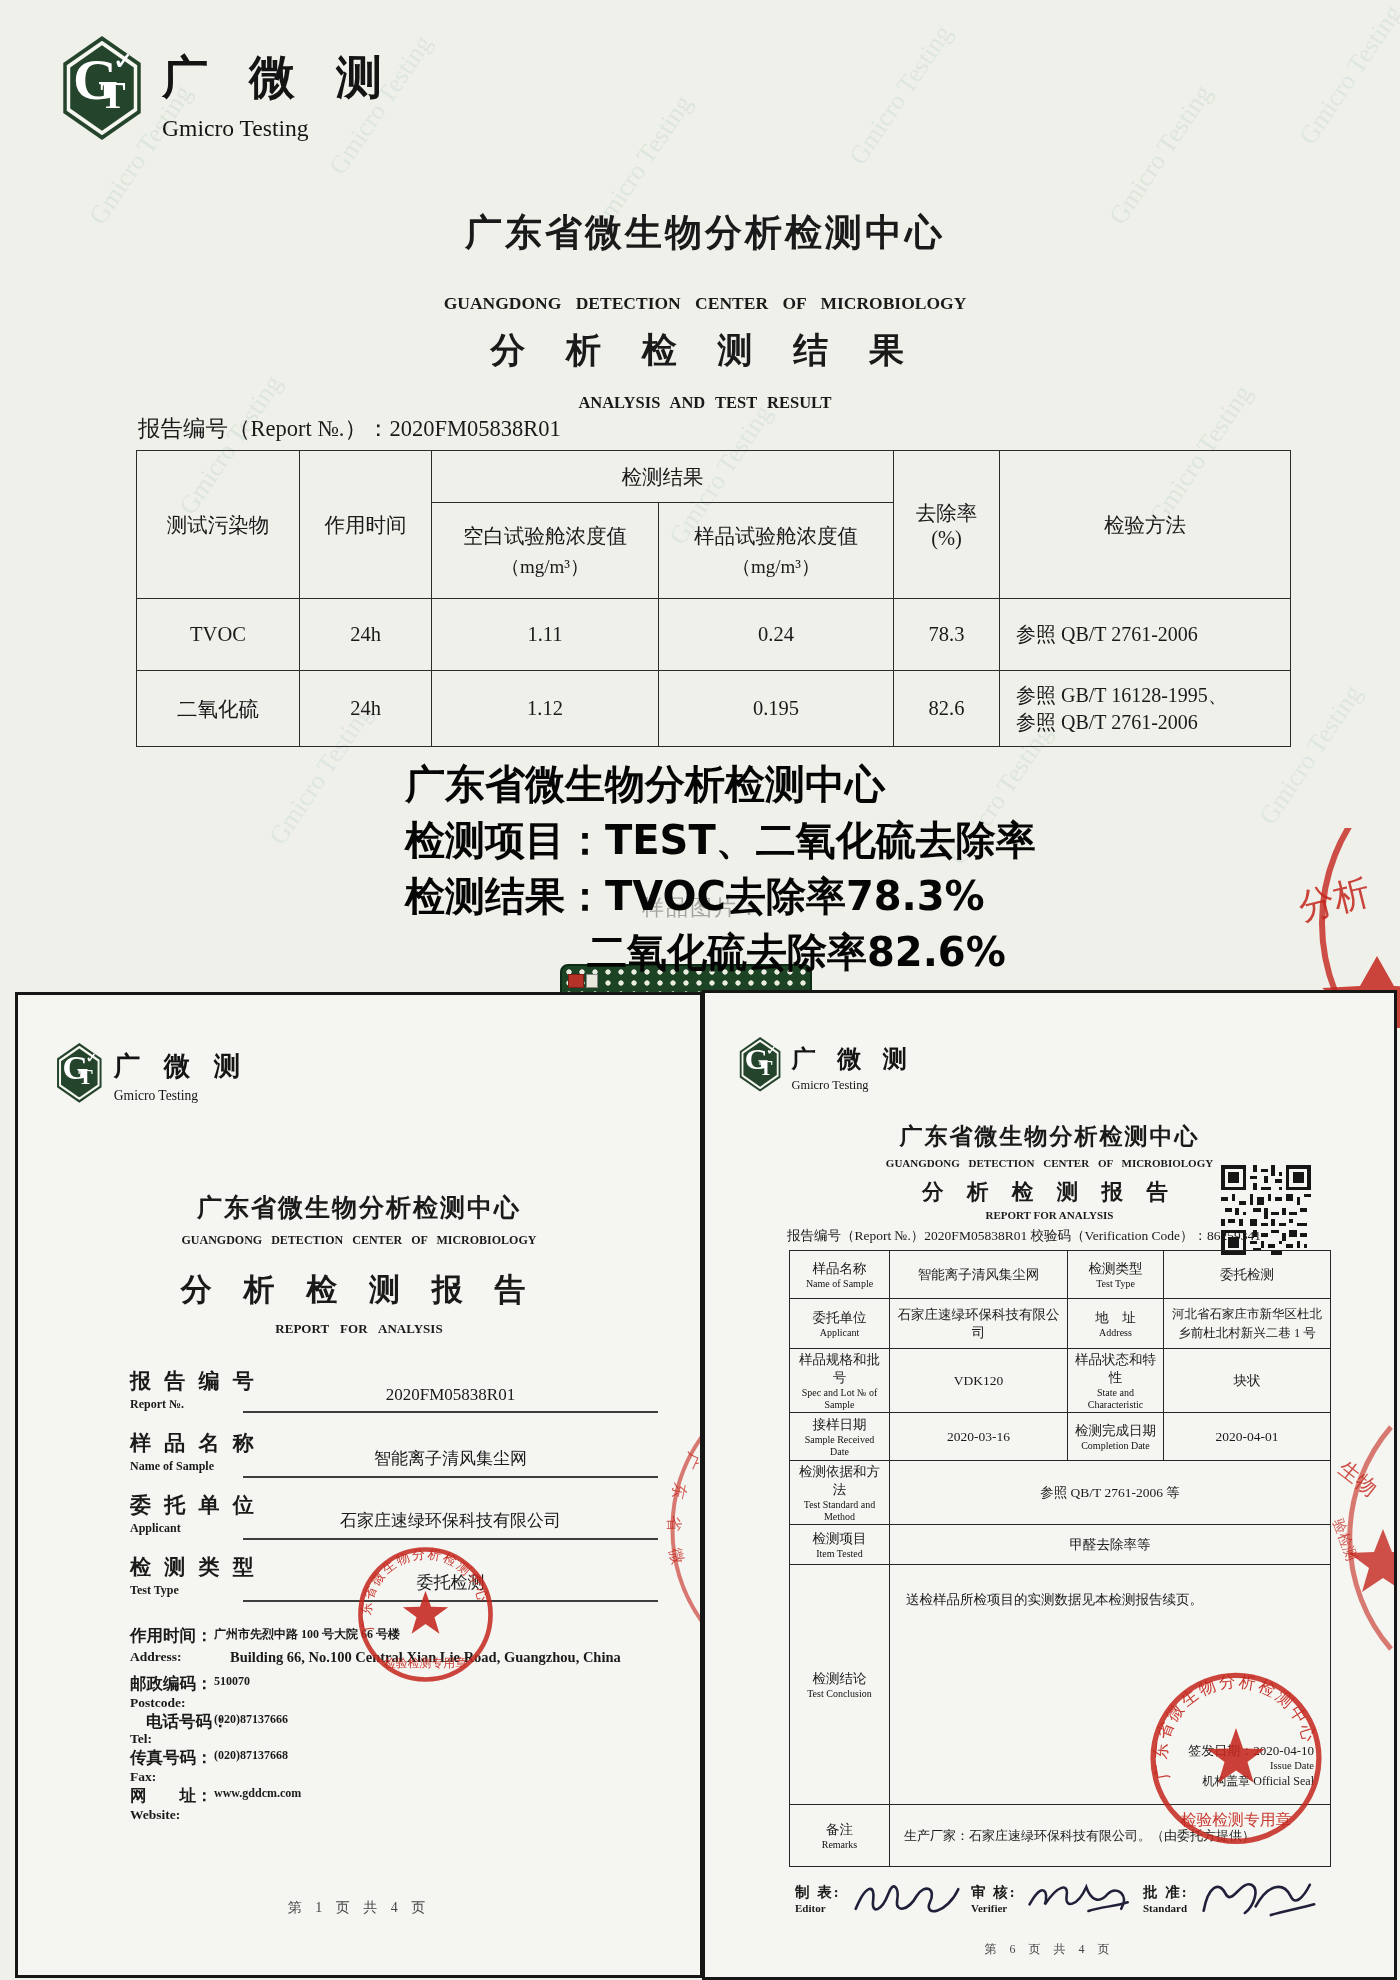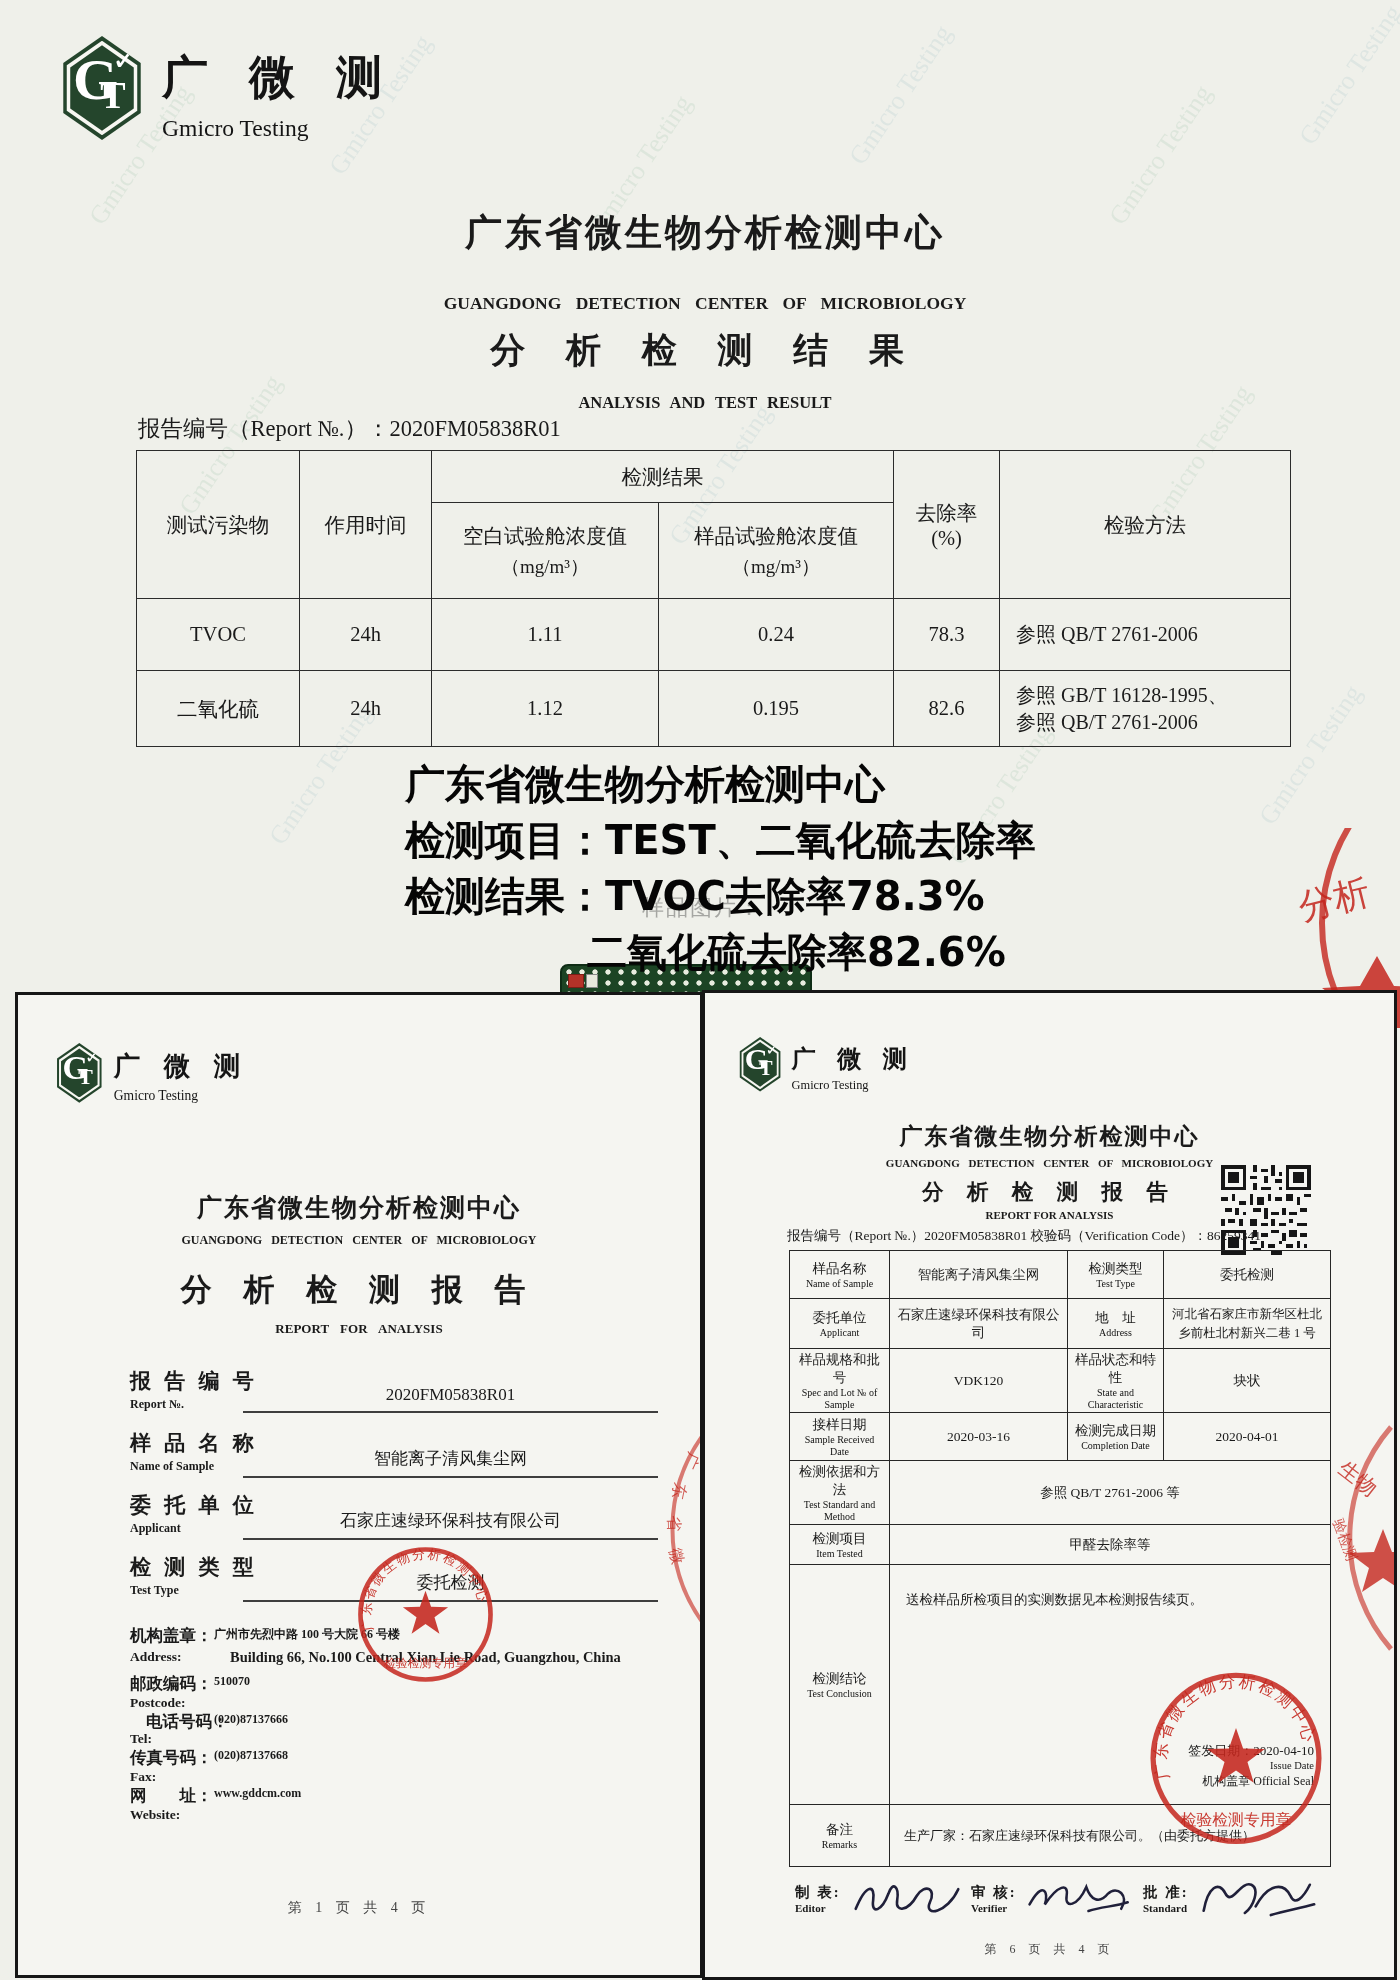--- a/index.html
+++ b/index.html
@@ -224,21 +224,21 @@
       <div class="fld-en">Applicant</div>
     </div>
     <div class="fld-val" style="top:514px;">石家庄速绿环保科技有限公司</div>
 
     <div class="abs" style="left:112px;top:558px;">
       <div class="fld-cn">检 测 类 型</div>
       <div class="fld-en">Test Type</div>
     </div>
     <div class="fld-val" style="top:576px;">委托检测</div>
 
-    <div class="abs c-cn" style="left:112px;top:630px;">机构盖章：</div>
+    <div class="abs c-cn" style="left:112px;top:630px;">作用时间：</div>
     <div class="abs c-val" style="left:196px;top:631px;">广州市先烈中路 100 号大院 66 号楼</div>
     <div class="abs c-en" style="left:112px;top:654px;">Address:</div>
     <div class="abs c-val-n" style="left:196px;top:654px;margin-left:16px;">Building 66, No.100 Central Xian Lie Road, Guangzhou, China</div>
 
     <div class="abs c-cn" style="left:112px;top:678px;">邮政编码：</div>
     <div class="abs c-val" style="left:196px;top:679px;">510070</div>
     <div class="abs c-en" style="left:112px;top:700px;">Postcode:</div>
 
     <div class="abs c-cn" style="left:128px;top:716px;">电话号码：</div>
     <div class="abs c-val" style="left:196px;top:717px;">(020)87137666</div>

